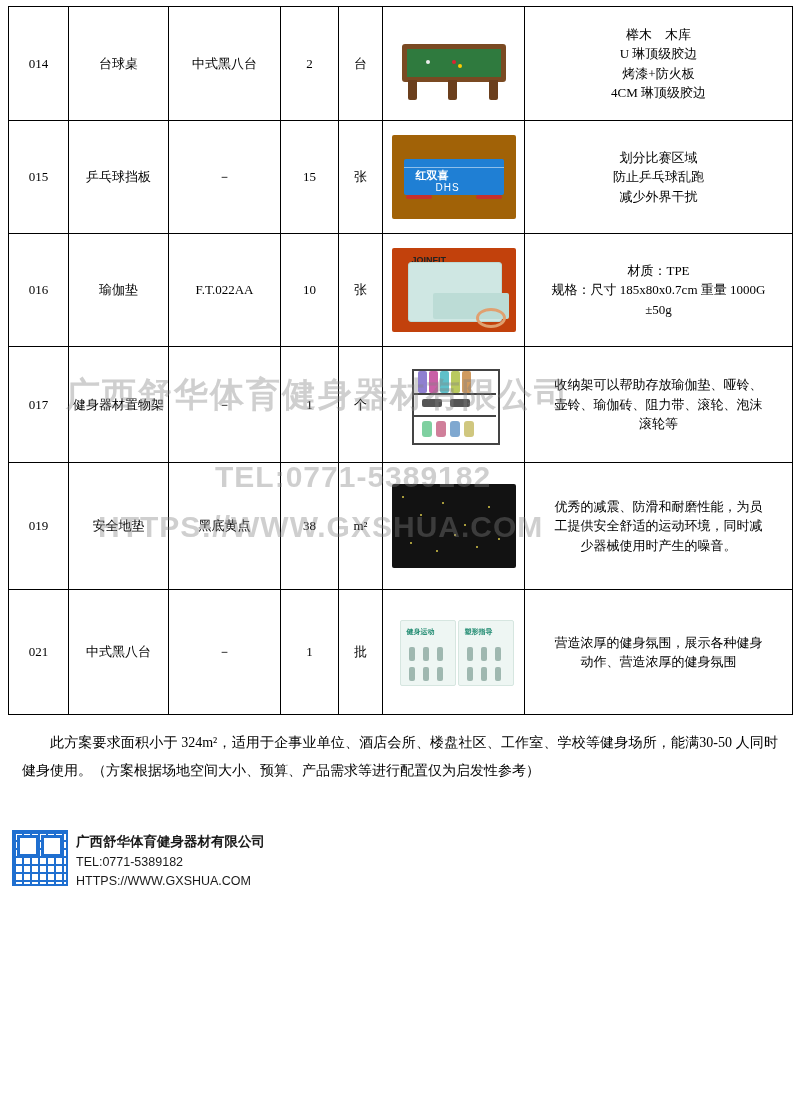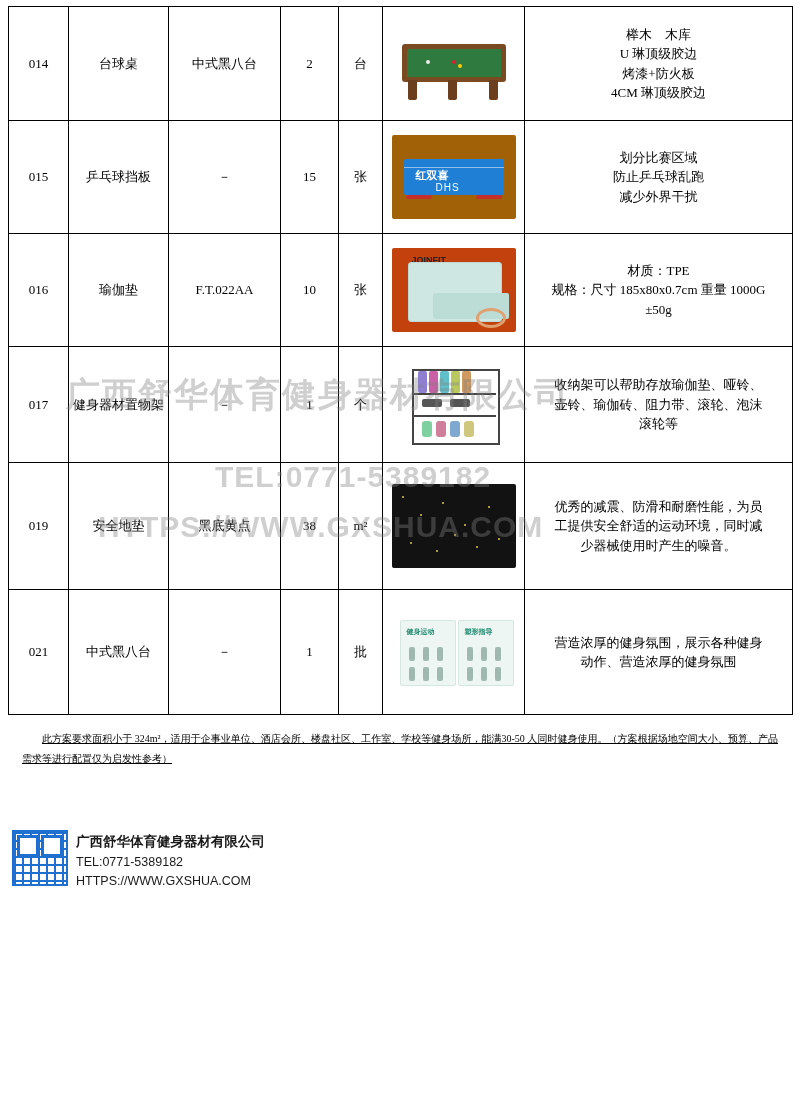--- a/index.html
+++ b/index.html
@@ -243,25 +243,24 @@
   .th-poster .fig{
     position:absolute; width:6px; height:14px; background:#9fb8b0; border-radius:2px;
   }
 
   
   .footer-note {
     width: 784px;
     margin: 0 auto;
     padding: 14px 14px 0 14px;
     box-sizing: border-box;
-    font-size: 10px;
+    font-size: 14px;
     line-height: 2.0;
     text-align: justify;
     text-indent: 2em;
-    text-decoration: underline;
   }
 
   
   .wm {
     position: absolute;
     pointer-events: none;
     color: rgba(130,130,130,0.38);
     font-weight: bold;
     white-space: nowrap;
   }

